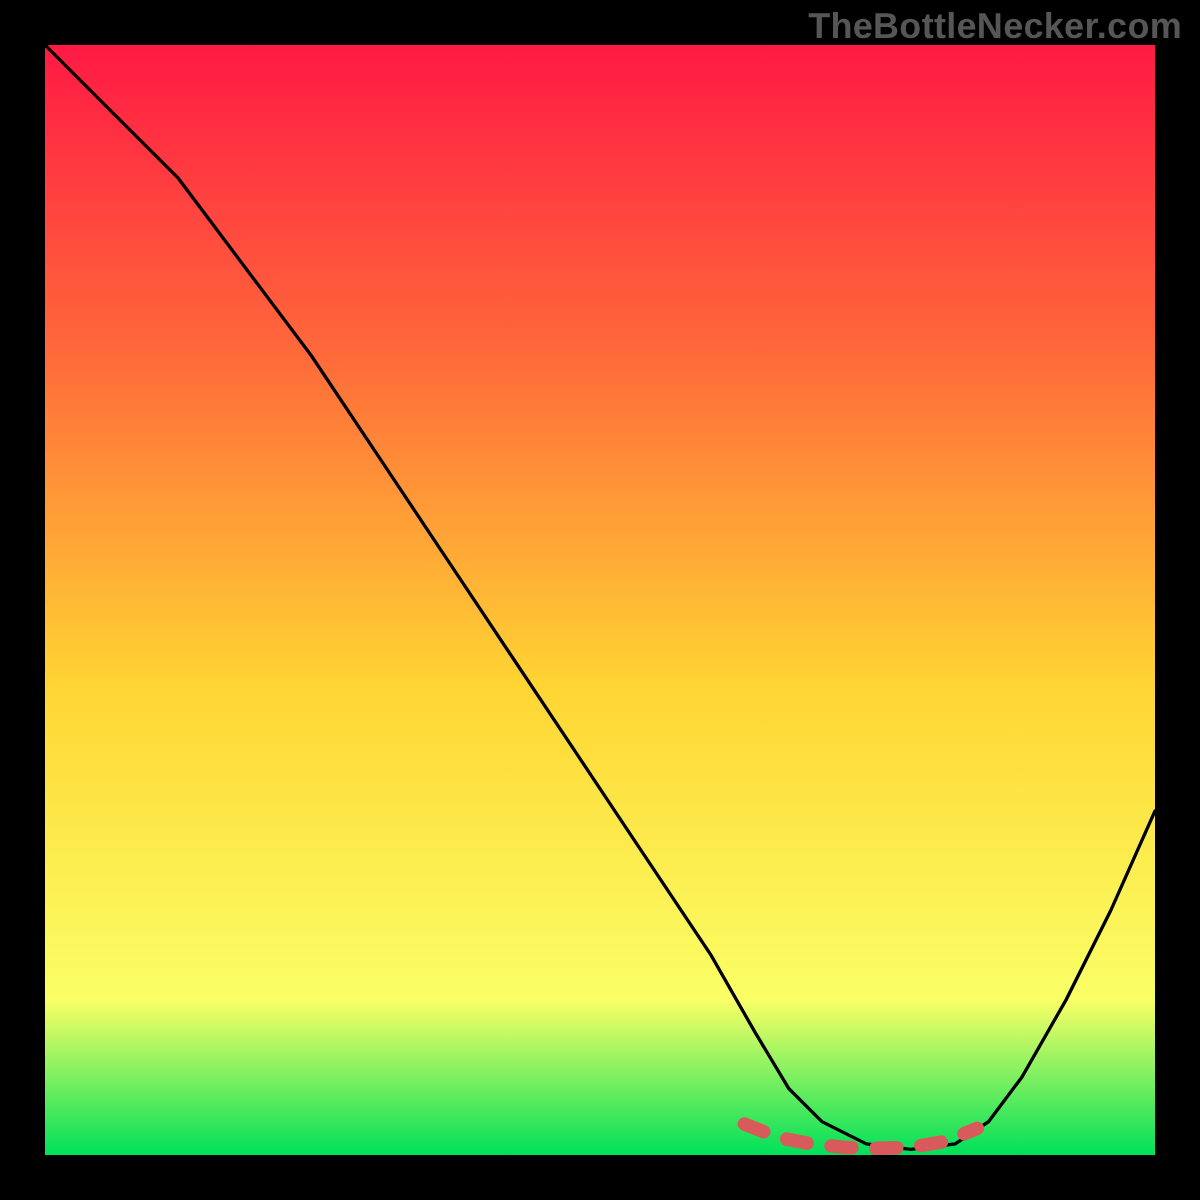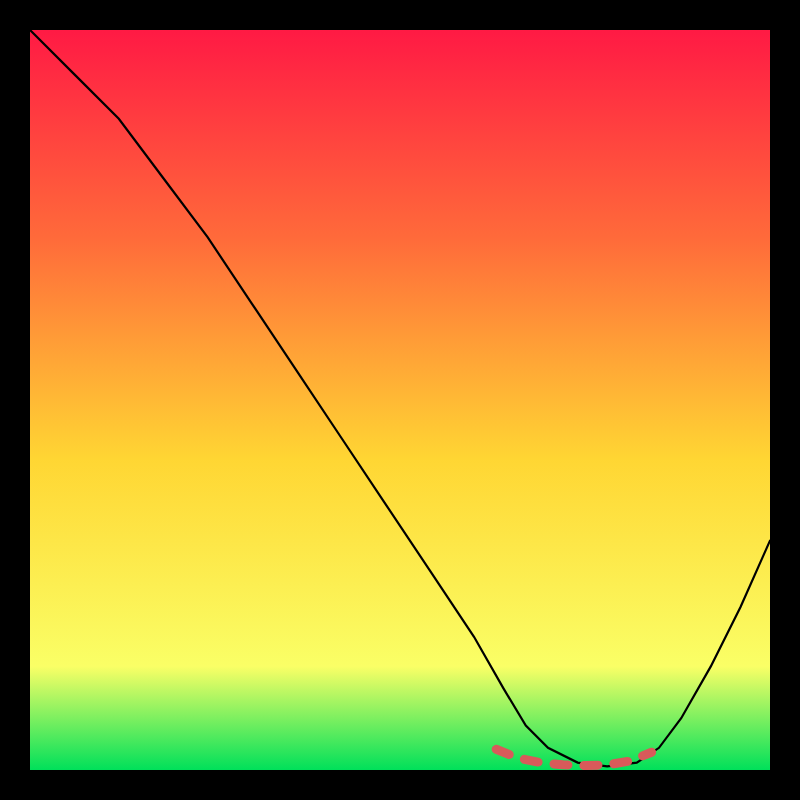--- a/index.html
+++ b/index.html
@@ -27,20 +27,21 @@
     top: 30px;
     width: 740px;
     height: 740px;
   }
   svg { display: block; }
 </style>
 </head>
 <body>
 
 <div class="frame">
+  <div class="watermark">TheBottleNecker.com</div>
 
   <div class="plot">
     <svg id="chart-svg" width="740" height="740" viewBox="0 0 740 740">
       <defs>
         <linearGradient id="bg-grad" x1="0" y1="0" x2="0" y2="1">
           <stop id="g0" offset="0%" stop-color="#ff1a44"></stop>
           <stop id="g1" offset="28%" stop-color="#ff6a3a"></stop>
           <stop id="g2" offset="58%" stop-color="#ffd633"></stop>
           <stop id="g3" offset="86%" stop-color="#faff66"></stop>
           <stop id="g4" offset="100%" stop-color="#00e05a"></stop>

